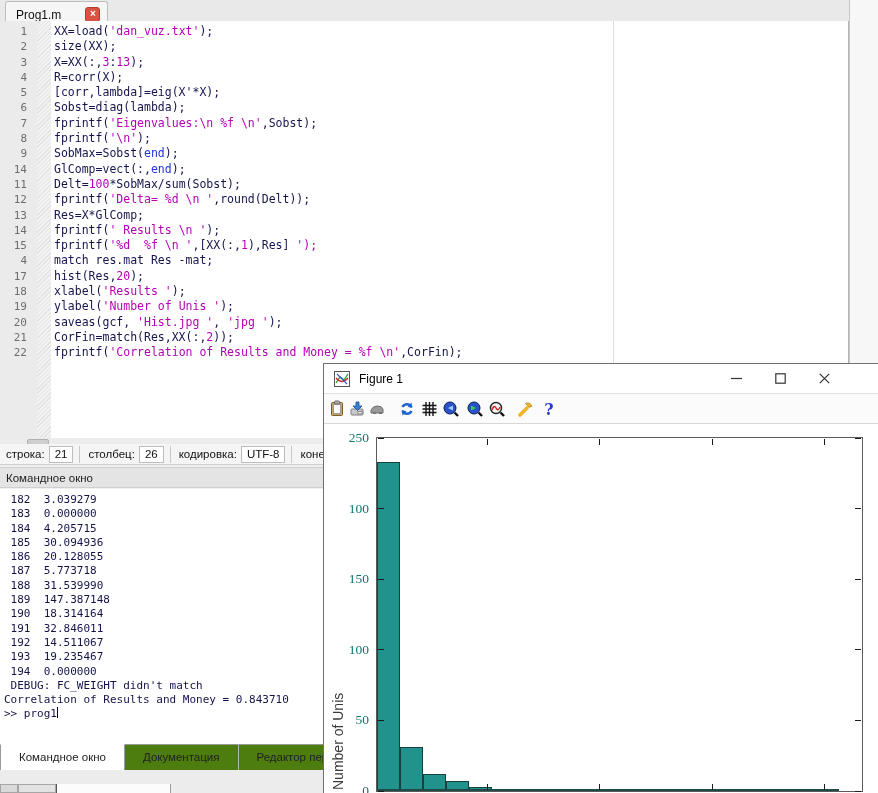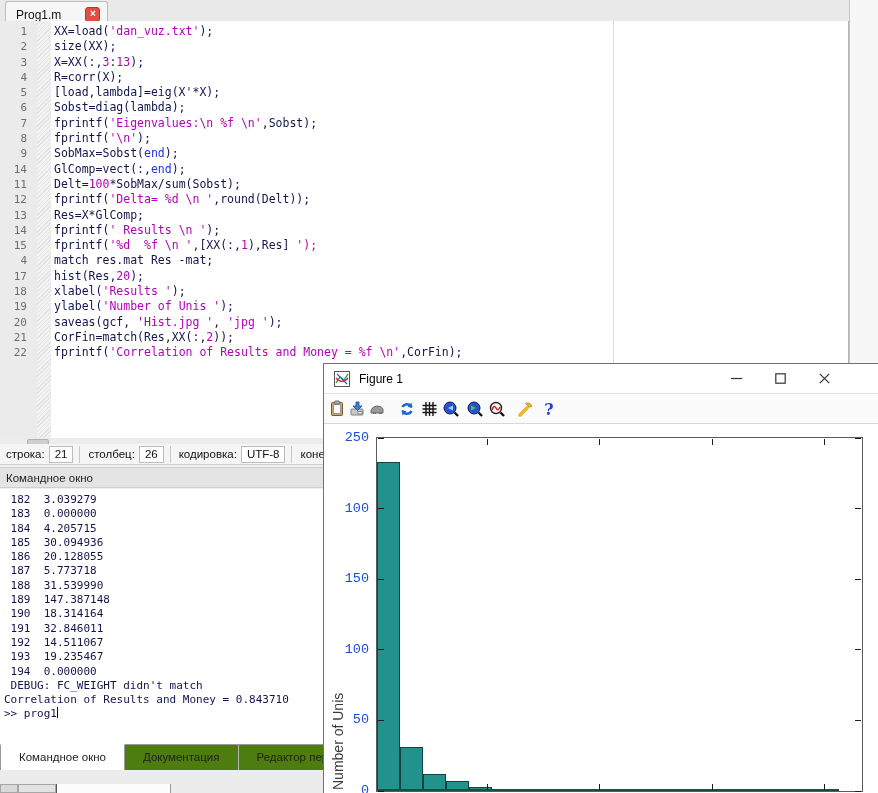--- a/index.html
+++ b/index.html
@@ -74,22 +74,22 @@
   #fig-controls{position:absolute;left:390px;top:0;height:29px;display:flex;}
   .fig-ctl{width:44px;height:29px;display:flex;align-items:center;justify-content:center;}
   #fig-toolbar{height:29px;background:#fbfbfb;border-bottom:1px solid #d8d8d8;display:flex;align-items:center;}
   .tb-icon{width:18px;height:18px;display:inline-block;}
   .tb-icon svg{width:18px;height:18px;display:block;}
   #fig-canvas{position:relative;width:100%;height:412px;background:#fff;overflow:hidden;}
   #axes{position:absolute;left:52px;top:13px;width:485px;height:353px;border:1px solid #5a5a5a;
         box-sizing:content-box;}
   .bar{position:absolute;bottom:0;background:#22938c;border:1px solid #15423f;box-sizing:border-box;}
   .tick{position:absolute;background:#1c1c1c;}
-  .ytick-label{position:absolute;width:36px;text-align:right;font-size:13.5px;color:#1d4ed8;
-        font-family:Liberation Mono, monospace;}
+  .ytick-label{position:absolute;width:36px;text-align:right;font-size:13.5px;color:#0f766e;
+        font-family:Liberation Serif, serif;}
   #baseline{position:absolute;left:0;bottom:0;width:462px;height:2px;background:#1d4a46;}
   #ylabel{position:absolute;left:6px;top:13px;height:353px;display:flex;align-items:center;
         writing-mode:vertical-rl;transform:rotate(180deg);font-size:14px;color:#3a3a3a;}
 </style>
 </head>
 <body>
 
 <div id="tabbar">
   <div id="editor-tab">
     <span>Prog1.m</span>
@@ -124,21 +124,21 @@
         <div class="code-row">22</div>
       </div>
     </div>
   <div id="hatch"></div>
   <div id="ruler"></div>
   <div id="code" class="mono">
       <div class="code-row"><span class="tk-d">XX=load(</span><span class="tk-s">'dan_vuz.txt'</span><span class="tk-d">);</span></div>
       <div class="code-row"><span class="tk-d">size(XX);</span></div>
       <div class="code-row"><span class="tk-d">X=XX(:,</span><span class="tk-n">3</span><span class="tk-d">:</span><span class="tk-n">13</span><span class="tk-d">);</span></div>
       <div class="code-row"><span class="tk-d">R=corr(X);</span></div>
-      <div class="code-row"><span class="tk-d">[load,lambda]=eig(X'*X);</span></div>
+      <div class="code-row"><span class="tk-d">[corr,lambda]=eig(X'*X);</span></div>
       <div class="code-row"><span class="tk-d">Sobst=diag(lambda);</span></div>
       <div class="code-row"><span class="tk-d">fprintf(</span><span class="tk-s">'Eigenvalues:\n %f \n'</span><span class="tk-d">,Sobst);</span></div>
       <div class="code-row"><span class="tk-d">fprintf(</span><span class="tk-s">'\n'</span><span class="tk-d">);</span></div>
       <div class="code-row"><span class="tk-d">SobMax=Sobst(</span><span class="tk-k">end</span><span class="tk-d">);</span></div>
       <div class="code-row"><span class="tk-d">GlComp=vect(:,</span><span class="tk-k">end</span><span class="tk-d">);</span></div>
       <div class="code-row"><span class="tk-d">Delt=</span><span class="tk-n">100</span><span class="tk-d">*SobMax/sum(Sobst);</span></div>
       <div class="code-row"><span class="tk-d">fprintf(</span><span class="tk-s">'Delta= %d \n '</span><span class="tk-d">,round(Delt));</span></div>
       <div class="code-row"><span class="tk-d">Res=X*GlComp;</span></div>
       <div class="code-row"><span class="tk-d">fprintf(</span><span class="tk-s">' Results \n '</span><span class="tk-d">);</span></div>
       <div class="code-row"><span class="tk-d">fprintf(</span><span class="tk-s">'%d  %f \n '</span><span class="tk-d">,[XX(:,</span><span class="tk-n">1</span><span class="tk-d">),Res] </span><span class="tk-s">');</span></div>

